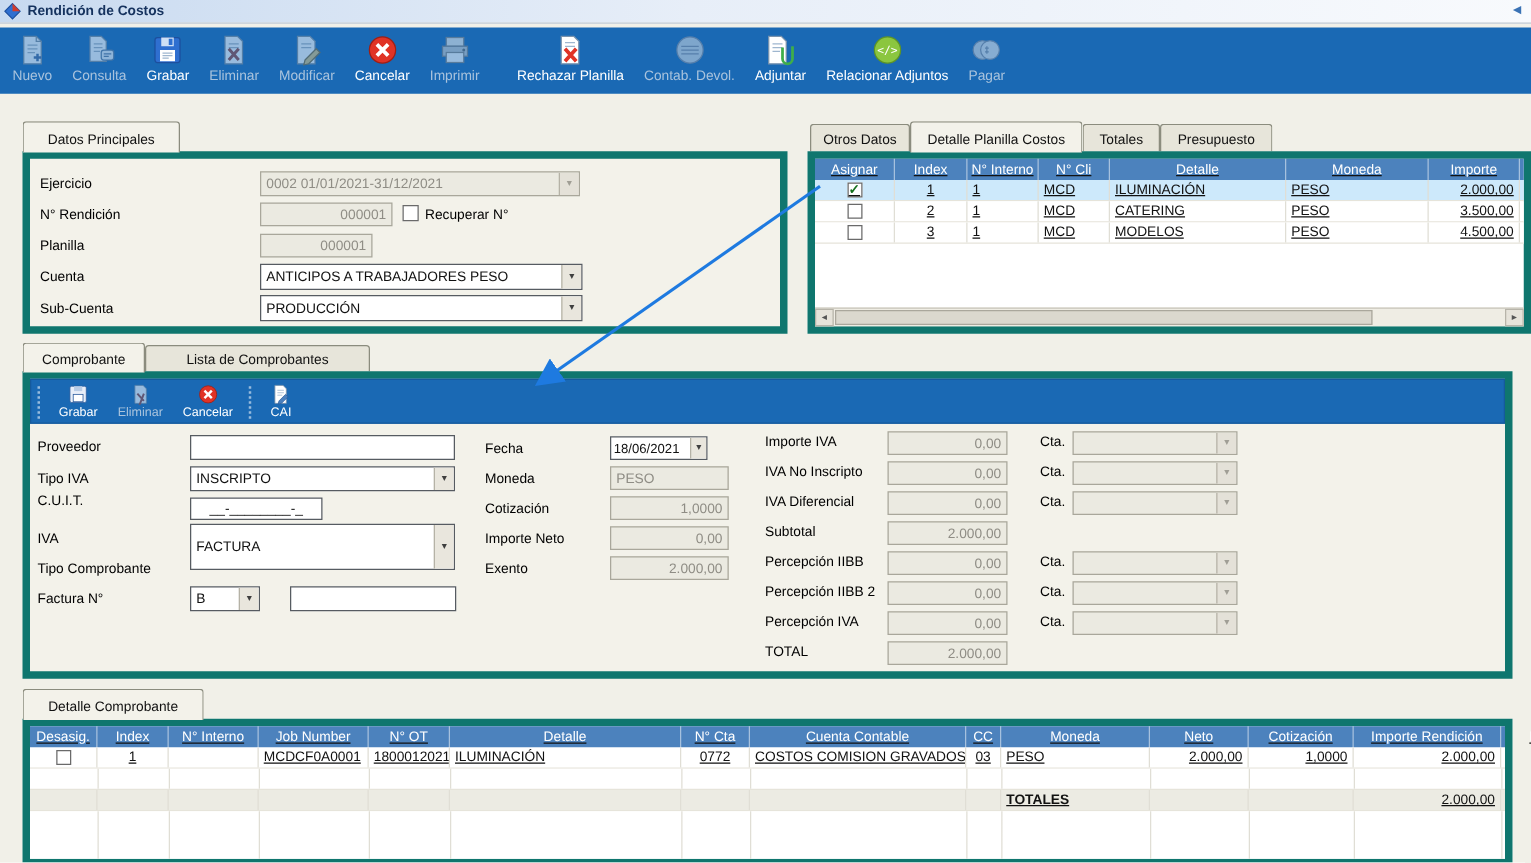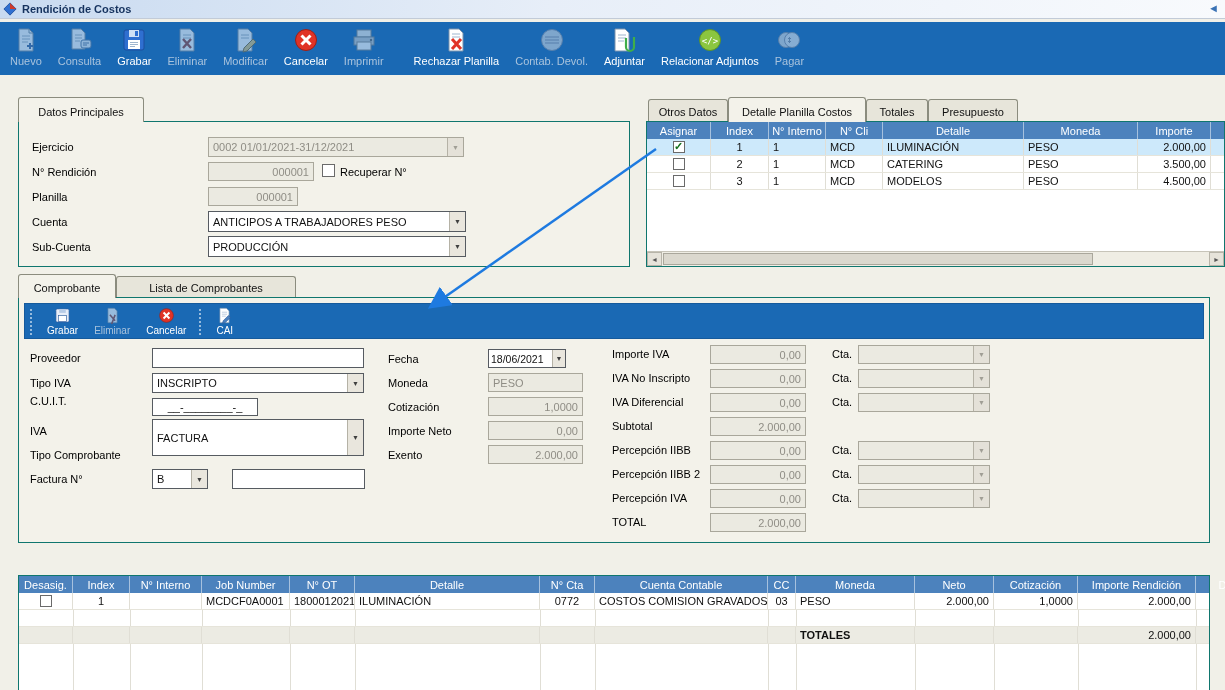--- a/index.html
+++ b/index.html
@@ -23,21 +23,21 @@
   .tb-btn.disabled { color:#a9c3dd; }
   .tb-btn.disabled .ticon { opacity:.55; filter:grayscale(45%); }
   .ticon svg { display:block; }
   .gap-after { margin-right:14px; }
 
   
   .tab { position:absolute; background:#e7e5da; border:1px solid #8b8c7e; border-bottom:none;
     border-radius:3px 3px 0 0; display:flex; align-items:flex-end; justify-content:center;
     padding:4px 8px; white-space:nowrap; z-index:1; }
   .tab.active { background:#f3f2ea; z-index:3; }
-  .panel { position:absolute; background:#f3f2ea; border:1px solid #0f766e; z-index:2; }
+  .panel { position:absolute; background:#f3f2ea; border:6px solid #0f766e; z-index:2;text-decoration:underline; }
 
   .lbl { position:absolute; white-space:nowrap; color:#000; z-index:4; }
 
   .inp { position:absolute; background:#fff; border:1px solid #565b61; display:flex;
     align-items:center; padding:0 4px; overflow:hidden; white-space:nowrap; z-index:4; }
   .inp.dis { background:#ebeae1; border-color:#a9a79b; color:#8f8d85; }
   .inp.ralign { justify-content:flex-end; }
   .inp.calign { justify-content:center; }
 
   .combo { position:absolute; background:#fff; border:1px solid #565b61; display:flex;
@@ -522,20 +522,23 @@
   <div class="combo dis" style="left:858px; top:489px; width:132px; height:19px;">
     <span class="ctext"></span>
       <span class="carw">▼</span>
   </div>
 
   <span class="lbl" style="left:612px; top:516px;">TOTAL</span>
   <div class="inp dis ralign" style="left:710px; top:513px; width:96px; height:19px;">
     <span>2.000,00</span>
   </div>
 
+  <div class="tab active" style="left:18px; top:551px; width:145px; height:25px;">
+    <span>Detalle Comprobante</span>
+  </div>
   <div class="panel" style="left:18px; top:575px; width:1192px; height:118px; background:#fff; display:flex; flex-direction:column;">
     <div class="grid-header">
       <div class="gh" style="width:54px;">Desasig.</div>
       <div class="gh" style="width:57px;">Index</div>
       <div class="gh" style="width:72px;">N° Interno</div>
       <div class="gh" style="width:88px;">Job Number</div>
       <div class="gh" style="width:65px;">N° OT</div>
       <div class="gh" style="width:185px;">Detalle</div>
       <div class="gh" style="width:55px;">N° Cta</div>
       <div class="gh" style="width:173px;">Cuenta Contable</div>

